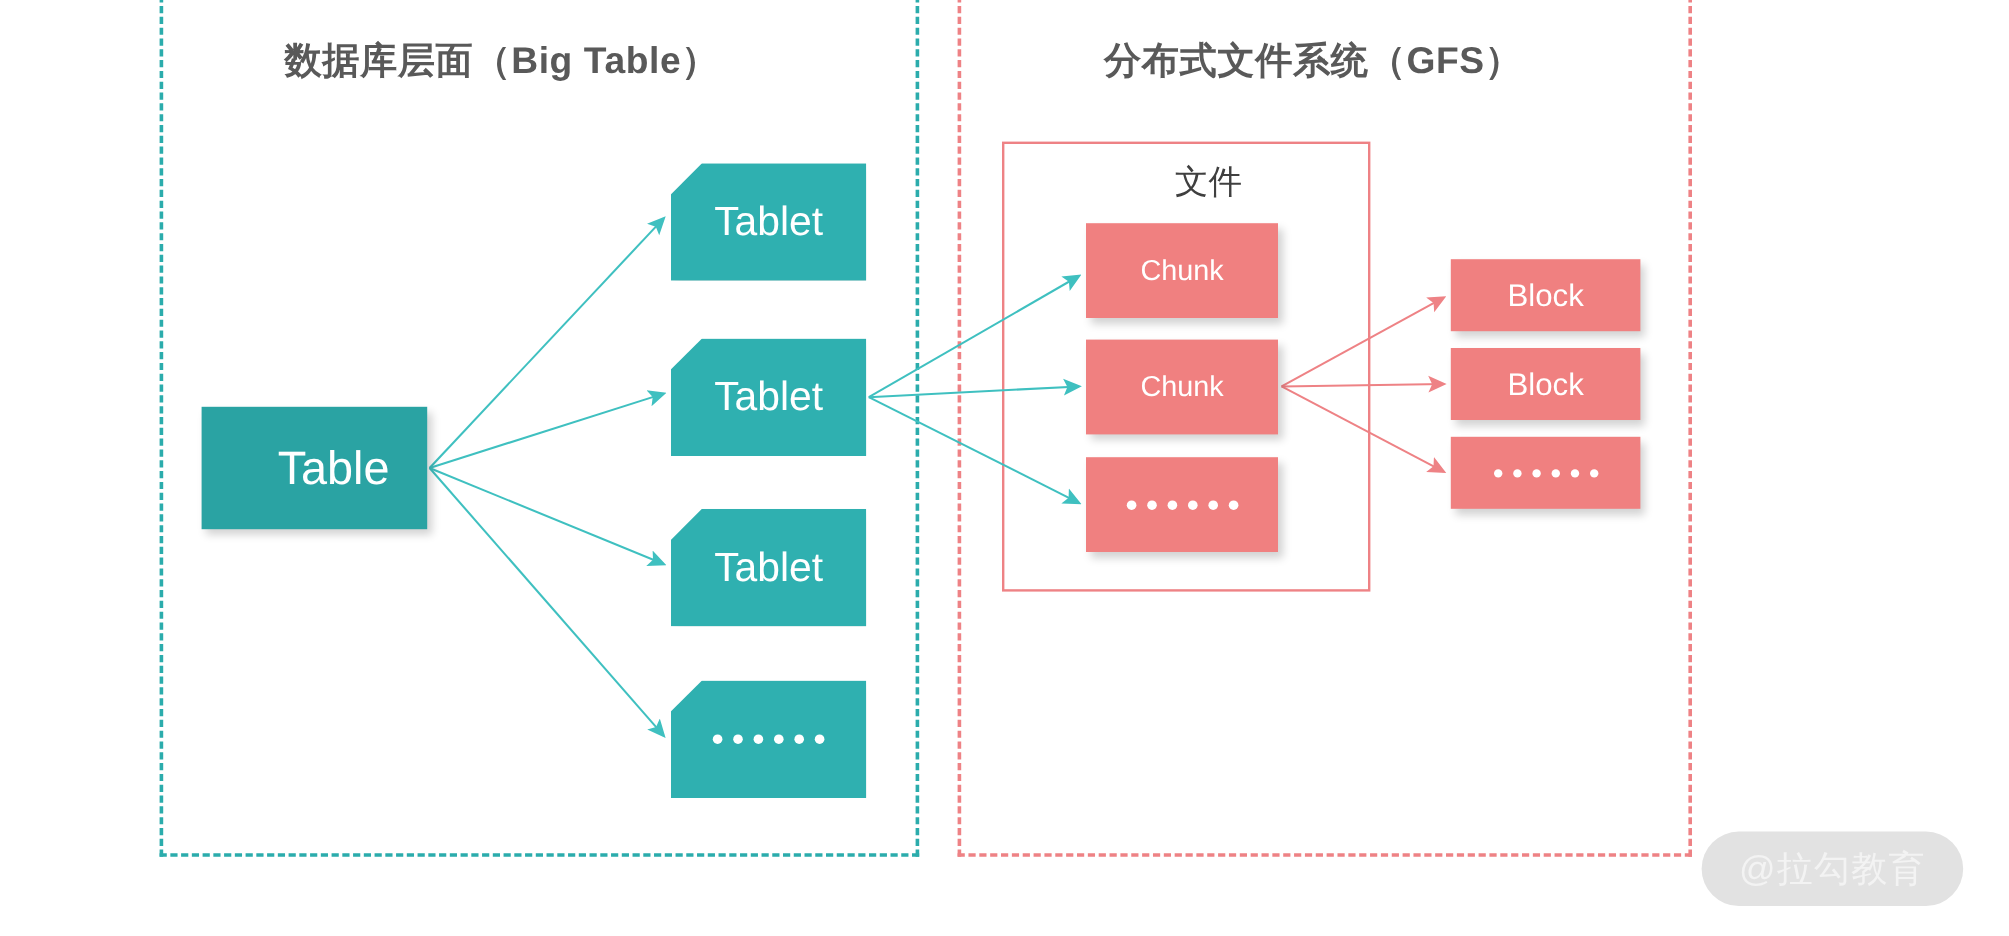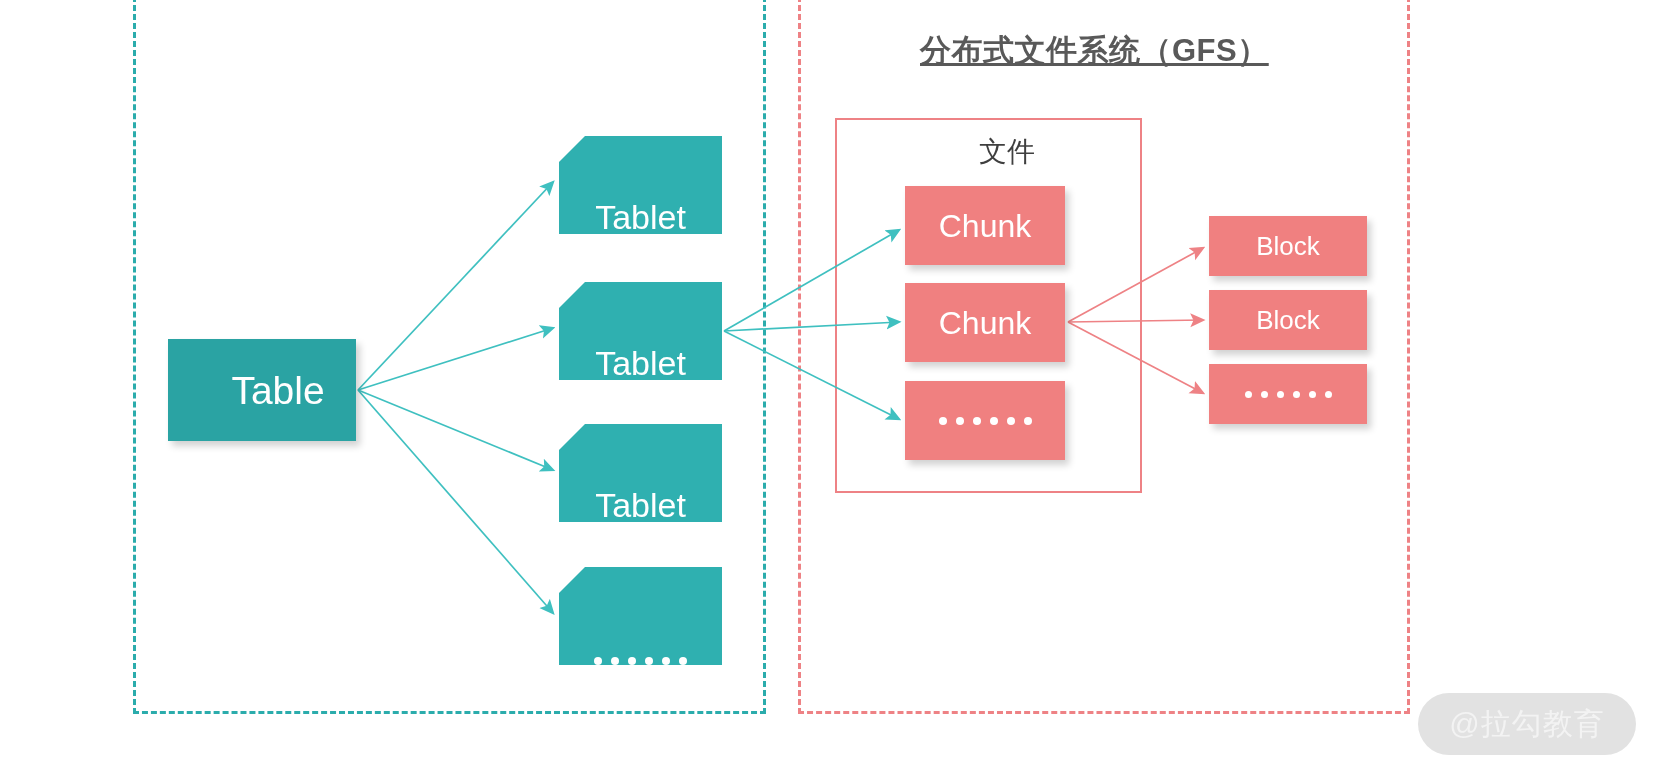--- a/index.html
+++ b/index.html
@@ -31,21 +31,21 @@
 
   .panel-title {
     position: absolute;
     font-size: 31px;
     font-weight: bold;
     color: #595959;
     white-space: nowrap;
     letter-spacing: 0.5px;
   }
   .title-left  { left: 237px; top: 30px; }
-  .title-right { left: 920px; top: 30px; text-decoration: underline; }
+  .title-right { left: 920px; top: 30px; }
 
   
   .file-box {
     position: absolute;
     left: 835px;
     top: 118px;
     width: 307px;
     height: 375px;
     border: 2px solid #EE8285;
     box-sizing: border-box;
@@ -77,33 +77,32 @@
   .teal-lite { background: #2FB0B0; }
   .salmon    { background: #F08080; }
 
   
   #node-table { left: 168px; top: 339px; width: 188px; height: 102px; padding-left: 32px; }
   #node-table .node-label { font-size: 39px; }
 
   
   .tablet {
     clip-path: polygon(26px 0, 100% 0, 100% 100%, 0 100%, 0 26px);
-    align-items: flex-end;
   }
   #node-tablet-1 { left: 559px; top: 136px; width: 163px; height: 98px; }
   #node-tablet-2 { left: 559px; top: 282px; width: 163px; height: 98px; }
   #node-tablet-3 { left: 559px; top: 424px; width: 163px; height: 98px; }
   #node-tablet-4 { left: 559px; top: 567px; width: 163px; height: 98px; }
   .tablet .node-label { font-size: 34px; }
 
   
   #node-chunk-1 { left: 905px; top: 186px; width: 160px; height: 79px; }
   #node-chunk-2 { left: 905px; top: 283px; width: 160px; height: 79px; }
   #node-chunk-3 { left: 905px; top: 381px; width: 160px; height: 79px; }
-  .chunk .node-label { font-size: 32px; }
+  .chunk .node-label { font-size: 24px; }
 
   
   #node-block-1 { left: 1209px; top: 216px; width: 158px; height: 60px; }
   #node-block-2 { left: 1209px; top: 290px; width: 158px; height: 60px; }
   #node-block-3 { left: 1209px; top: 364px; width: 158px; height: 60px; }
   .block .node-label { font-size: 26px; }
 
   
   .ellipsis {
     display: inline-flex;
@@ -146,20 +145,21 @@
   }
 </style>
 </head>
 <body>
 
 <div id="canvas">
 
   <div class="panel panel-left"></div>
   <div class="panel panel-right"></div>
 
+  <div class="panel-title title-left">数据库层面（Big Table）</div>
   <div class="panel-title title-right">分布式文件系统（GFS）</div>
 
   <div class="file-box"></div>
   <div class="file-label">文件</div>
 
   <svg id="arrows" viewBox="0 0 1674 780" xmlns="http://www.w3.org/2000/svg">
     <defs>
       <marker id="ah-teal" markerWidth="9" markerHeight="9" refX="7.5" refY="4.5" orient="auto">
         <path d="M0,0.4 L9,4.5 L0,8.6 L1.9,4.5 Z" fill="#3FC0C0"></path>
       </marker>

